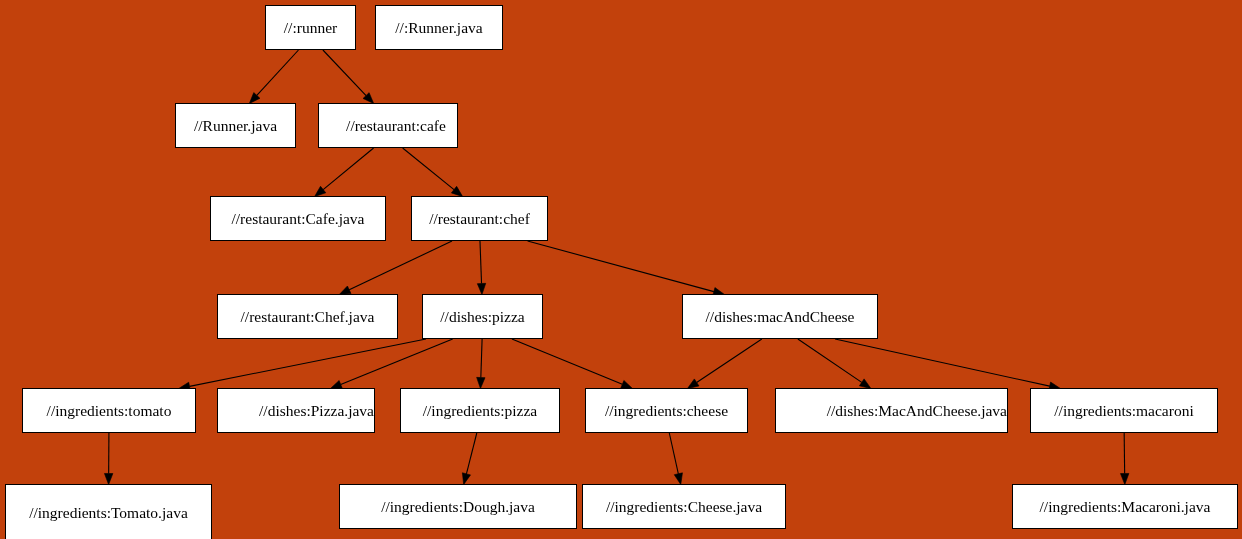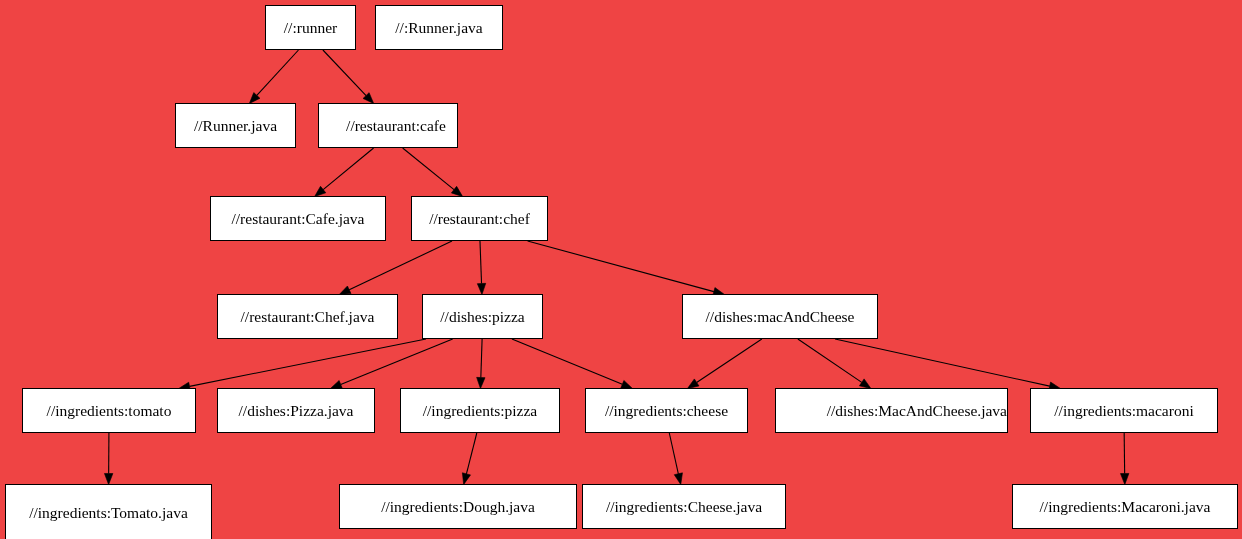--- a/index.html
+++ b/index.html
@@ -4,21 +4,21 @@
 <style>
   html, body {
     margin: 0;
     padding: 0;
     background: #ffffff;
   }
   #graph-root {
     position: relative;
     width: 1242px;
     height: 539px;
-    background: #ef4444;
+    background: #c2410c;
     overflow: hidden;
     font-family: "Liberation Serif", "DejaVu Serif", serif;
   }
   #graph-svg {
     position: absolute;
     left: 0;
     top: 0;
     width: 1242px;
     height: 539px;
   }
@@ -118,21 +118,21 @@
       </div>
       <div class="node-box" style="left: 422px; top: 294px; width: 121px; height: 45px;">
         <span class="node-label">//dishes:pizza</span>
       </div>
       <div class="node-box" style="left: 682px; top: 294px; width: 196px; height: 45px;">
         <span class="node-label">//dishes:macAndCheese</span>
       </div>
       <div class="node-box" style="left: 22px; top: 388px; width: 174px; height: 45px;">
         <span class="node-label">//ingredients:tomato</span>
       </div>
-      <div class="node-box" style="left: 217px; top: 388px; width: 158px; height: 45px;">
+      <div class="node-box" style="left: 217px; top: 388px; width: 158px; height: 45px; justify-content: flex-end;">
         <span class="node-label">//dishes:Pizza.java</span>
       </div>
       <div class="node-box" style="left: 400px; top: 388px; width: 160px; height: 45px;">
         <span class="node-label">//ingredients:pizza</span>
       </div>
       <div class="node-box" style="left: 585px; top: 388px; width: 163px; height: 45px;">
         <span class="node-label">//ingredients:cheese</span>
       </div>
       <div class="node-box" style="left: 775px; top: 388px; width: 233px; height: 45px; justify-content: flex-end;">
         <span class="node-label">//dishes:MacAndCheese.java</span>

